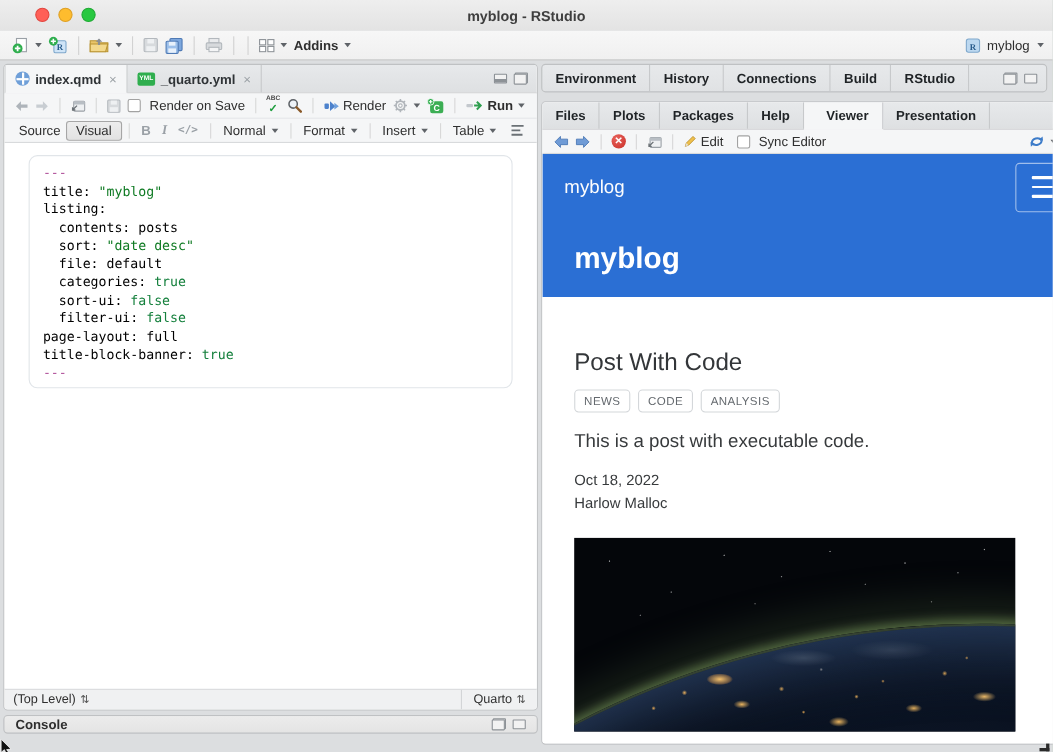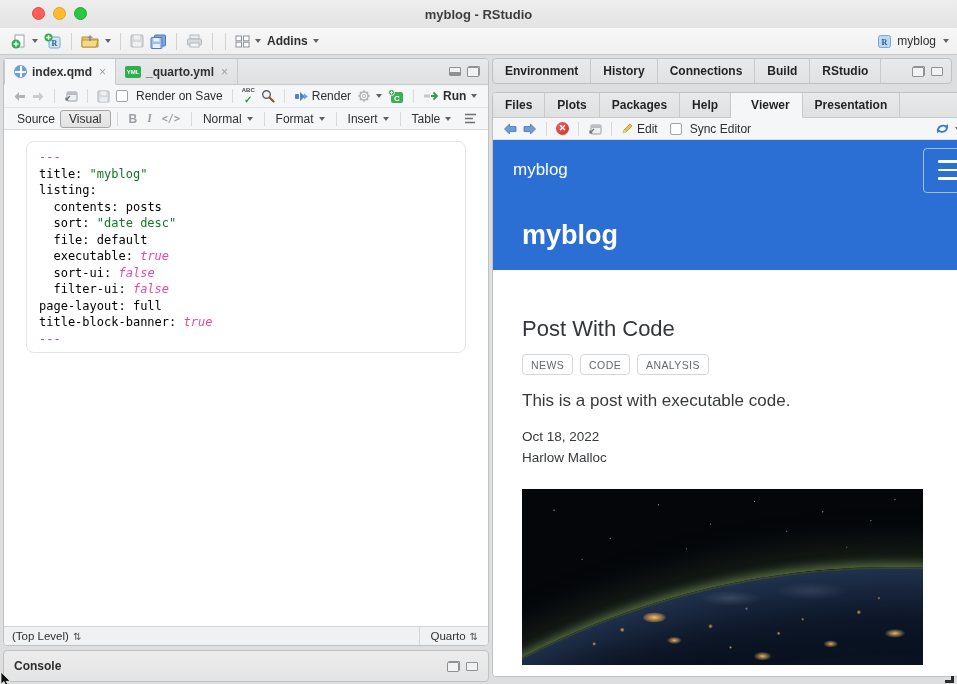--- a/index.html
+++ b/index.html
@@ -74,31 +74,31 @@
   .fmt-dis.it { font-style:italic; font-family:"Liberation Serif",serif; }
   .mono { font-family:"DejaVu Sans Mono", monospace; }
 
   .ed-content { flex:1; background:#fff; overflow:hidden; position:relative; }
   .yaml-box { position:absolute; left:22px; top:11px; width:440px; height:212px;
     border:1px solid #e1e5e9; border-radius:8px; background:#fff; padding:7px 12px; }
   .cl { font-family:"DejaVu Sans Mono", monospace; font-size:12px; line-height:16.5px; white-space:pre; color:#000; }
   .tok-delim { color:#b0509a; }
   .tok-key { color:#000000; }
   .tok-str { color:#0e7a22; }
-  .tok-bool { color:#ec4899;font-style:italic; }
+  .tok-bool { color:#15803d; }
   .tok-plain { color:#000000; }
 
   .ed-status { height:19px; background:#f0f1f2; border-top:1px solid #d3d5d7; display:flex;
     align-items:center; font-size:11.5px; color:#2f2f2f; flex:0 0 auto; }
   .ed-status .left { padding-left:8px; display:flex; align-items:center; gap:4px; flex:1; }
   .ed-status .right { border-left:1px solid #d3d5d7; height:100%; display:flex; align-items:center;
     gap:4px; padding:0 10px; }
   .updown { font-size:10px; color:#555; }
 
-  .console-pane { left:3px; top:650px; width:486px; height:32px; background:linear-gradient(#ececec,#e4e4e4);
+  .console-pane { left:3px; top:650px; width:486px; height:17px; background:linear-gradient(#ececec,#e4e4e4);
     display:flex; align-items:center; padding:0 10px; font-size:12px; font-weight:600; color:#2e2e2e; }
 
   
   .rtop-pane { left:492px; top:58px; width:460px; height:26px; background:linear-gradient(#e7e9eb,#e0e2e4);
     display:flex; align-items:stretch; }
   .rtab { display:flex; align-items:center; padding:0 12px; font-size:12px; font-weight:600; color:#1f2326;
     border-right:1px solid #c7c9cb; }
   .rtab.active { background:#f5f6f7;padding-left:20px; }
 
   .rbottom-pane { left:492px; top:92px; width:512px; height:585px; display:flex; flex-direction:column; }
@@ -406,21 +406,21 @@
 
     <div class="ed-content">
       <div class="yaml-box">
         <div id="code-lines">
             <div class="cl"><span class="tok-delim">---</span></div>
             <div class="cl"><span class="tok-key">title: </span><span class="tok-str">"myblog"</span></div>
             <div class="cl"><span class="tok-key">listing:</span></div>
             <div class="cl"><span class="tok-key">  contents: </span><span class="tok-plain">posts</span></div>
             <div class="cl"><span class="tok-key">  sort: </span><span class="tok-str">"date desc"</span></div>
             <div class="cl"><span class="tok-key">  file: </span><span class="tok-plain">default</span></div>
-            <div class="cl"><span class="tok-key">  executable: </span><span class="tok-bool">true</span></div>
+            <div class="cl"><span class="tok-key">  categories: </span><span class="tok-bool">true</span></div>
             <div class="cl"><span class="tok-key">  sort-ui: </span><span class="tok-bool">false</span></div>
             <div class="cl"><span class="tok-key">  filter-ui: </span><span class="tok-bool">false</span></div>
             <div class="cl"><span class="tok-key">page-layout: </span><span class="tok-plain">full</span></div>
             <div class="cl"><span class="tok-key">title-block-banner: </span><span class="tok-bool">true</span></div>
             <div class="cl"><span class="tok-delim">---</span></div>
           </div>
       </div>
     </div>
 
     <div class="ed-status">

